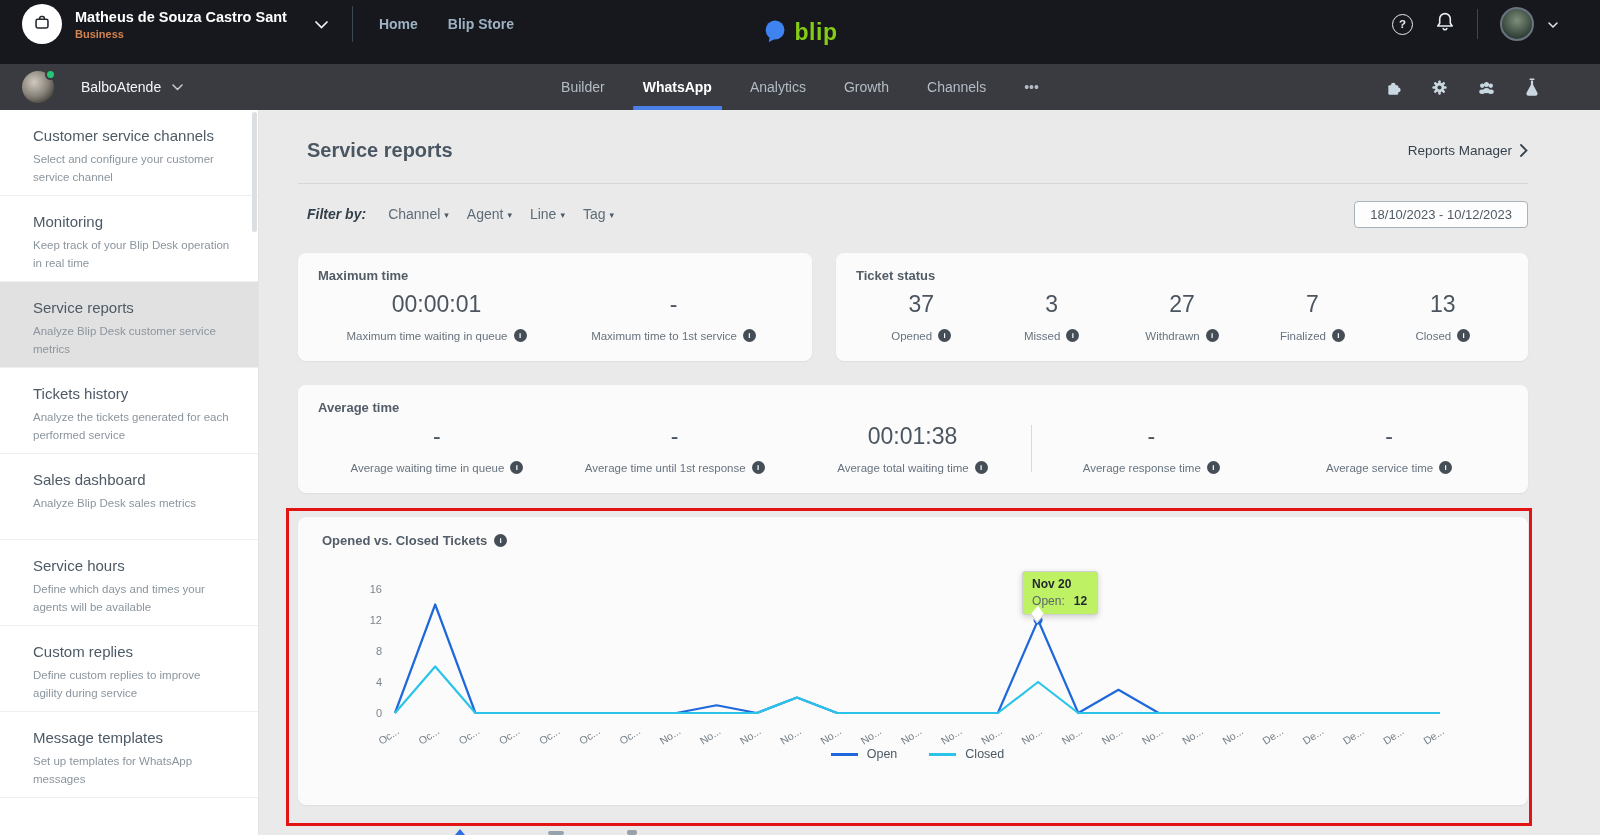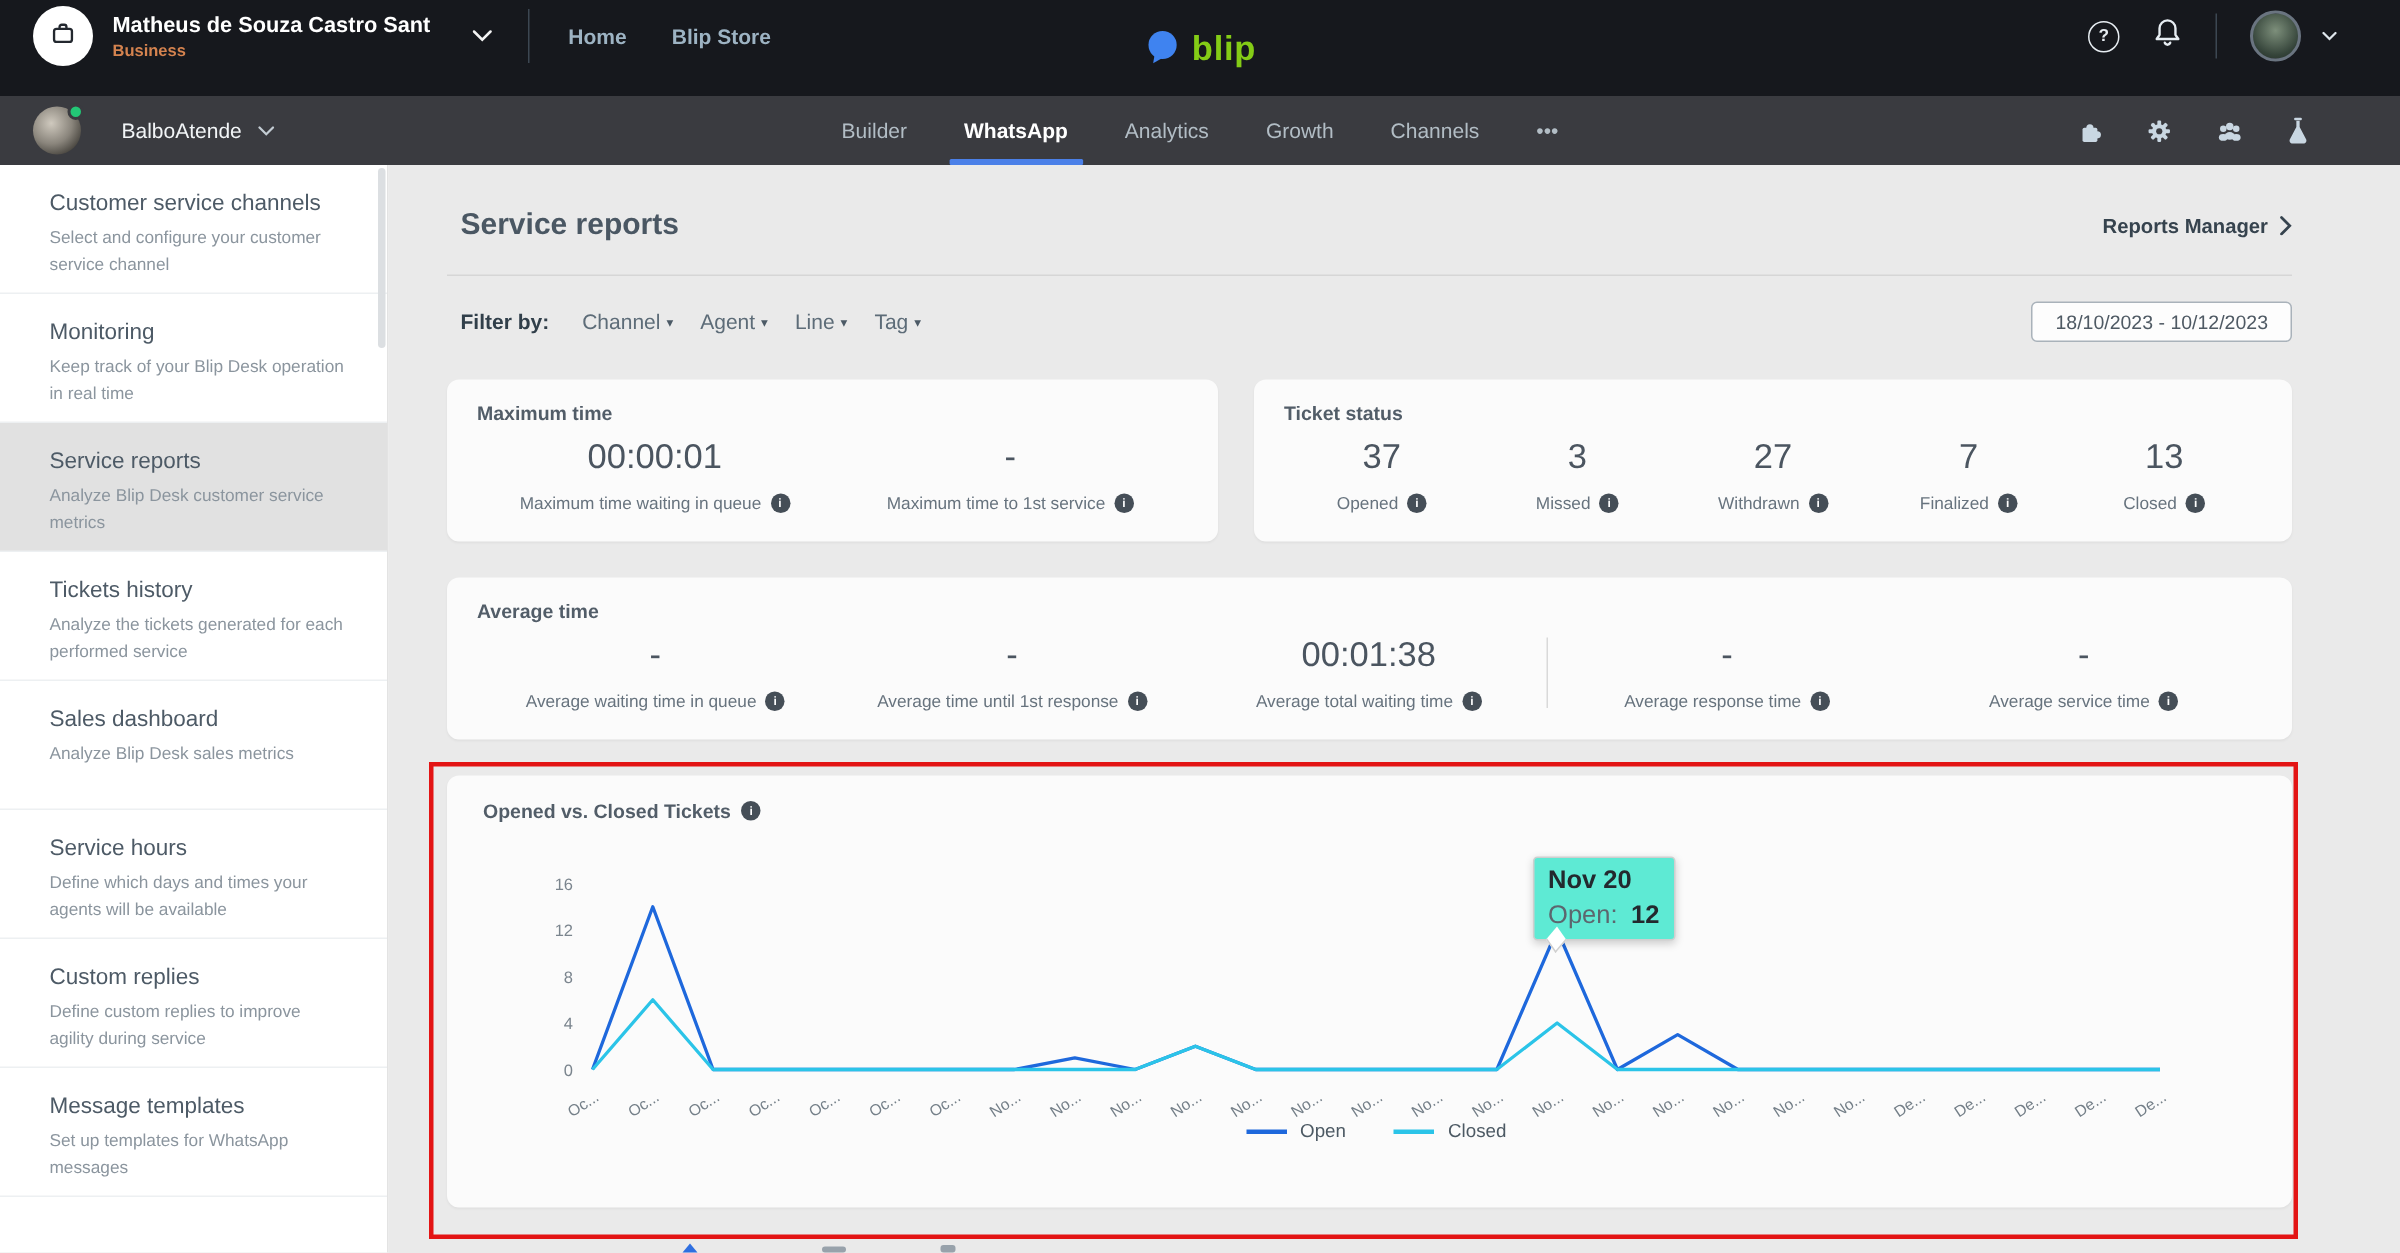--- a/index.html
+++ b/index.html
@@ -53,25 +53,25 @@
   .side-title { font-size:15px; color:#4d5a66; margin-bottom:6px; }
   .side-desc { font-size:11.5px; color:#8b959e; line-height:1.6; }
   .side-scrollbar { position:absolute; right:1px; top:2px; width:5px; height:120px;
                     background:#dcdfe2; border-radius:3px; }
 
   
   .main { position:absolute; left:260px; top:110px; right:0; bottom:0; background:#eaeaea;
           padding:0 72px 0 38px; }
   .page-head { display:flex; align-items:center; justify-content:space-between; padding:29px 0 21px 9px; }
   .page-title { font-size:20px; color:#4a5763; }
-  .reports-mgr { font-size:13.5px; font-weight:bold; color:#36434e; cursor:pointer;
+  .reports-mgr { font-size:13.5px; font-weight:normal; color:#36434e; cursor:pointer;
                  display:flex; align-items:center; gap:8px;padding-left:20px; }
   .hline { border-top:1px solid #d6d6d6; }
   .filter-row { display:flex; align-items:center; margin-top:15px; padding-left:9px; height:30px; }
-  .filter-label { font-size:14px; font-weight:bold; color:#313f4a; margin-right:4px; }
+  .filter-label { font-size:14px; font-weight:bold; color:#313f4a; margin-right:4px;font-style:italic; }
   .dd { font-size:14px; color:#5d6c78; margin-left:18px; cursor:pointer; }
   .dd .tri { font-size:9px; position:relative; top:-1px; margin-left:4px; color:#4c5a66; }
   .date-box { margin-left:auto; border:1px solid #a9b2ba; background:#fdfdfd; border-radius:4px;
               padding:5px 15px; font-size:13px; color:#4f5a64; cursor:pointer; }
 
   .row { display:flex; gap:24px; margin-top:24px; }
   .card { background:#fbfbfb; border-radius:8px; box-shadow:0 1px 2px rgba(0,0,0,.05);
           padding:15px 20px 0; height:108px; }
   .card-title { font-size:13px; font-weight:bold; color:#525d68; }
   .stats { display:flex; align-items:stretch; margin-top:8px; }
@@ -91,22 +91,22 @@
                     border:3px solid #e31414; pointer-events:none; z-index:6; }
   .chart-card { position:relative; height:288px; background:#fbfbfb; border-radius:8px;
                 box-shadow:0 1px 2px rgba(0,0,0,.05); }
   .chart-title { position:absolute; left:24px; top:16px; font-size:13px; font-weight:bold;
                  color:#525d68; display:flex; align-items:center; gap:7px; }
   #chart-svg { position:absolute; left:0; top:0; }
   .legend { position:absolute; left:97px; width:1045px; top:230px; display:flex;
             justify-content:center; gap:32px; }
   .legend-item { display:flex; align-items:center; gap:9px; font-size:12.5px; color:#4c5963; cursor:pointer; }
   .legend-key { width:27px; height:3px; }
-  .tooltip { position:absolute; background:#5eead4; border:1px solid #cfcfcf; border-radius:3px;
-             padding:5px 10px 6px 9px; box-shadow:0 2px 6px rgba(0,0,0,.18); font-size:17px; z-index:4; }
+  .tooltip { position:absolute; background:#bef264; border:1px solid #cfcfcf; border-radius:3px;
+             padding:5px 10px 6px 9px; box-shadow:0 2px 6px rgba(0,0,0,.18); font-size:12px; z-index:4; }
   .tt-date { font-weight:bold; color:#23292e; margin-bottom:3px; }
   .tt-row { display:flex; gap:9px; color:#5c666e; }
   .tt-val { font-weight:bold; color:#23292e; }
   .tooltip::after { content:""; position:absolute; left:9px; bottom:-6px; width:10px; height:10px;
                     background:#fff; border-right:1px solid #cfcfcf; border-bottom:1px solid #cfcfcf;
                     transform:rotate(55deg) skewX(15deg); }
 
   
   .next-peek { position:absolute; left:0; right:0; bottom:0; height:8px; }
   .peek-a { position:absolute; left:455px; bottom:0; width:0; height:0;

